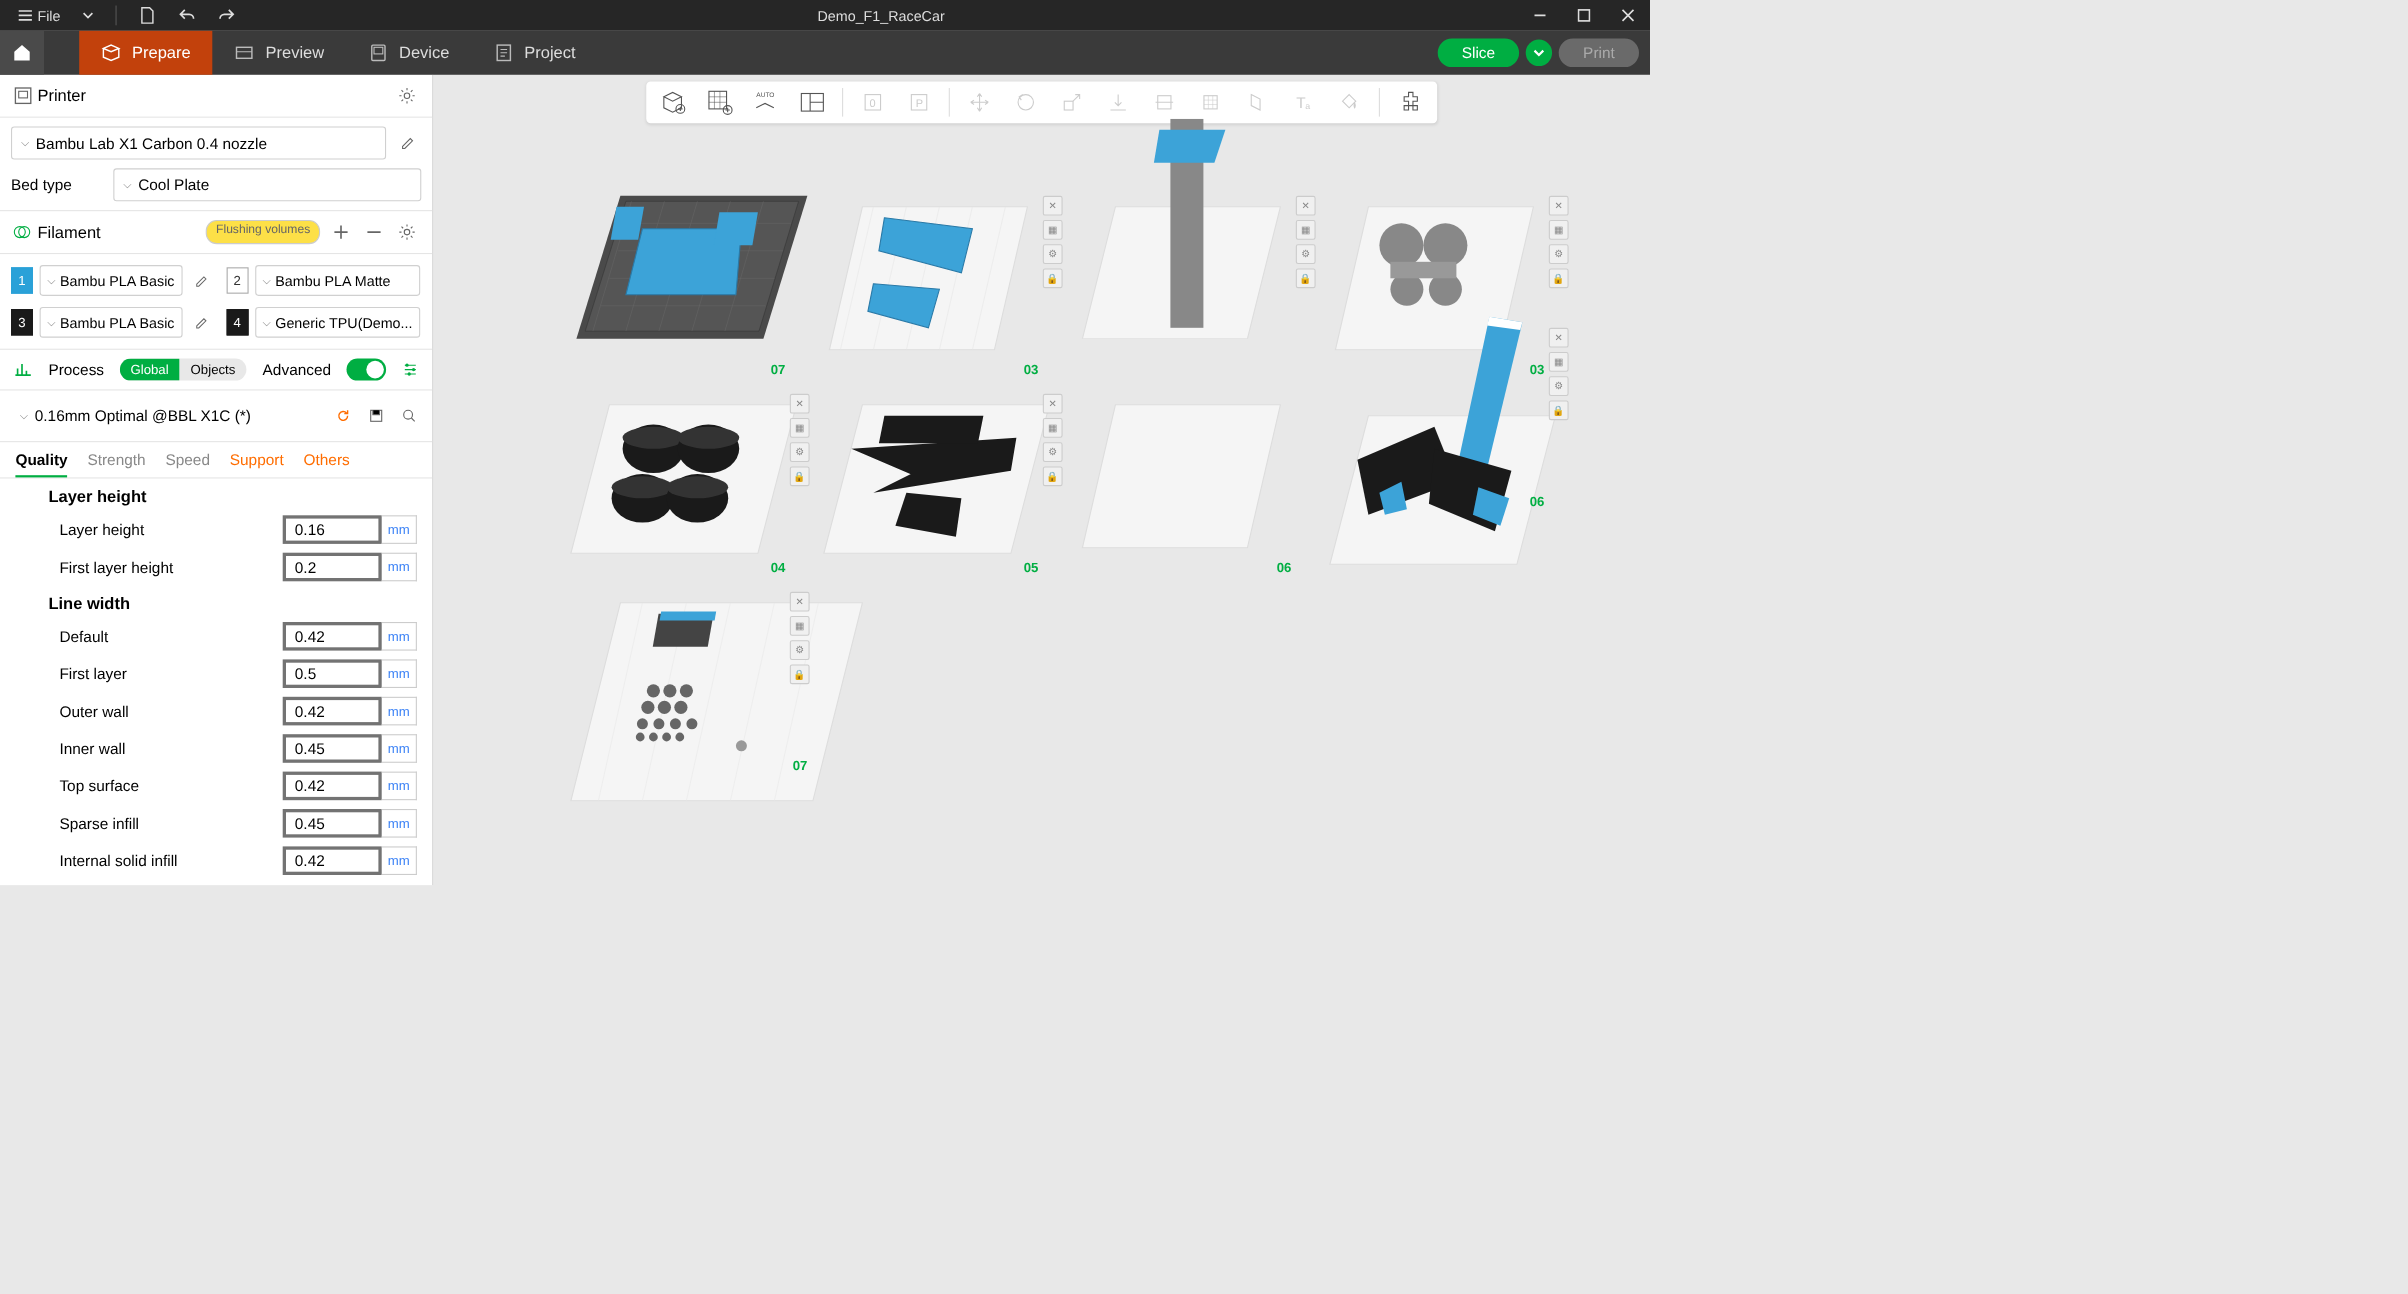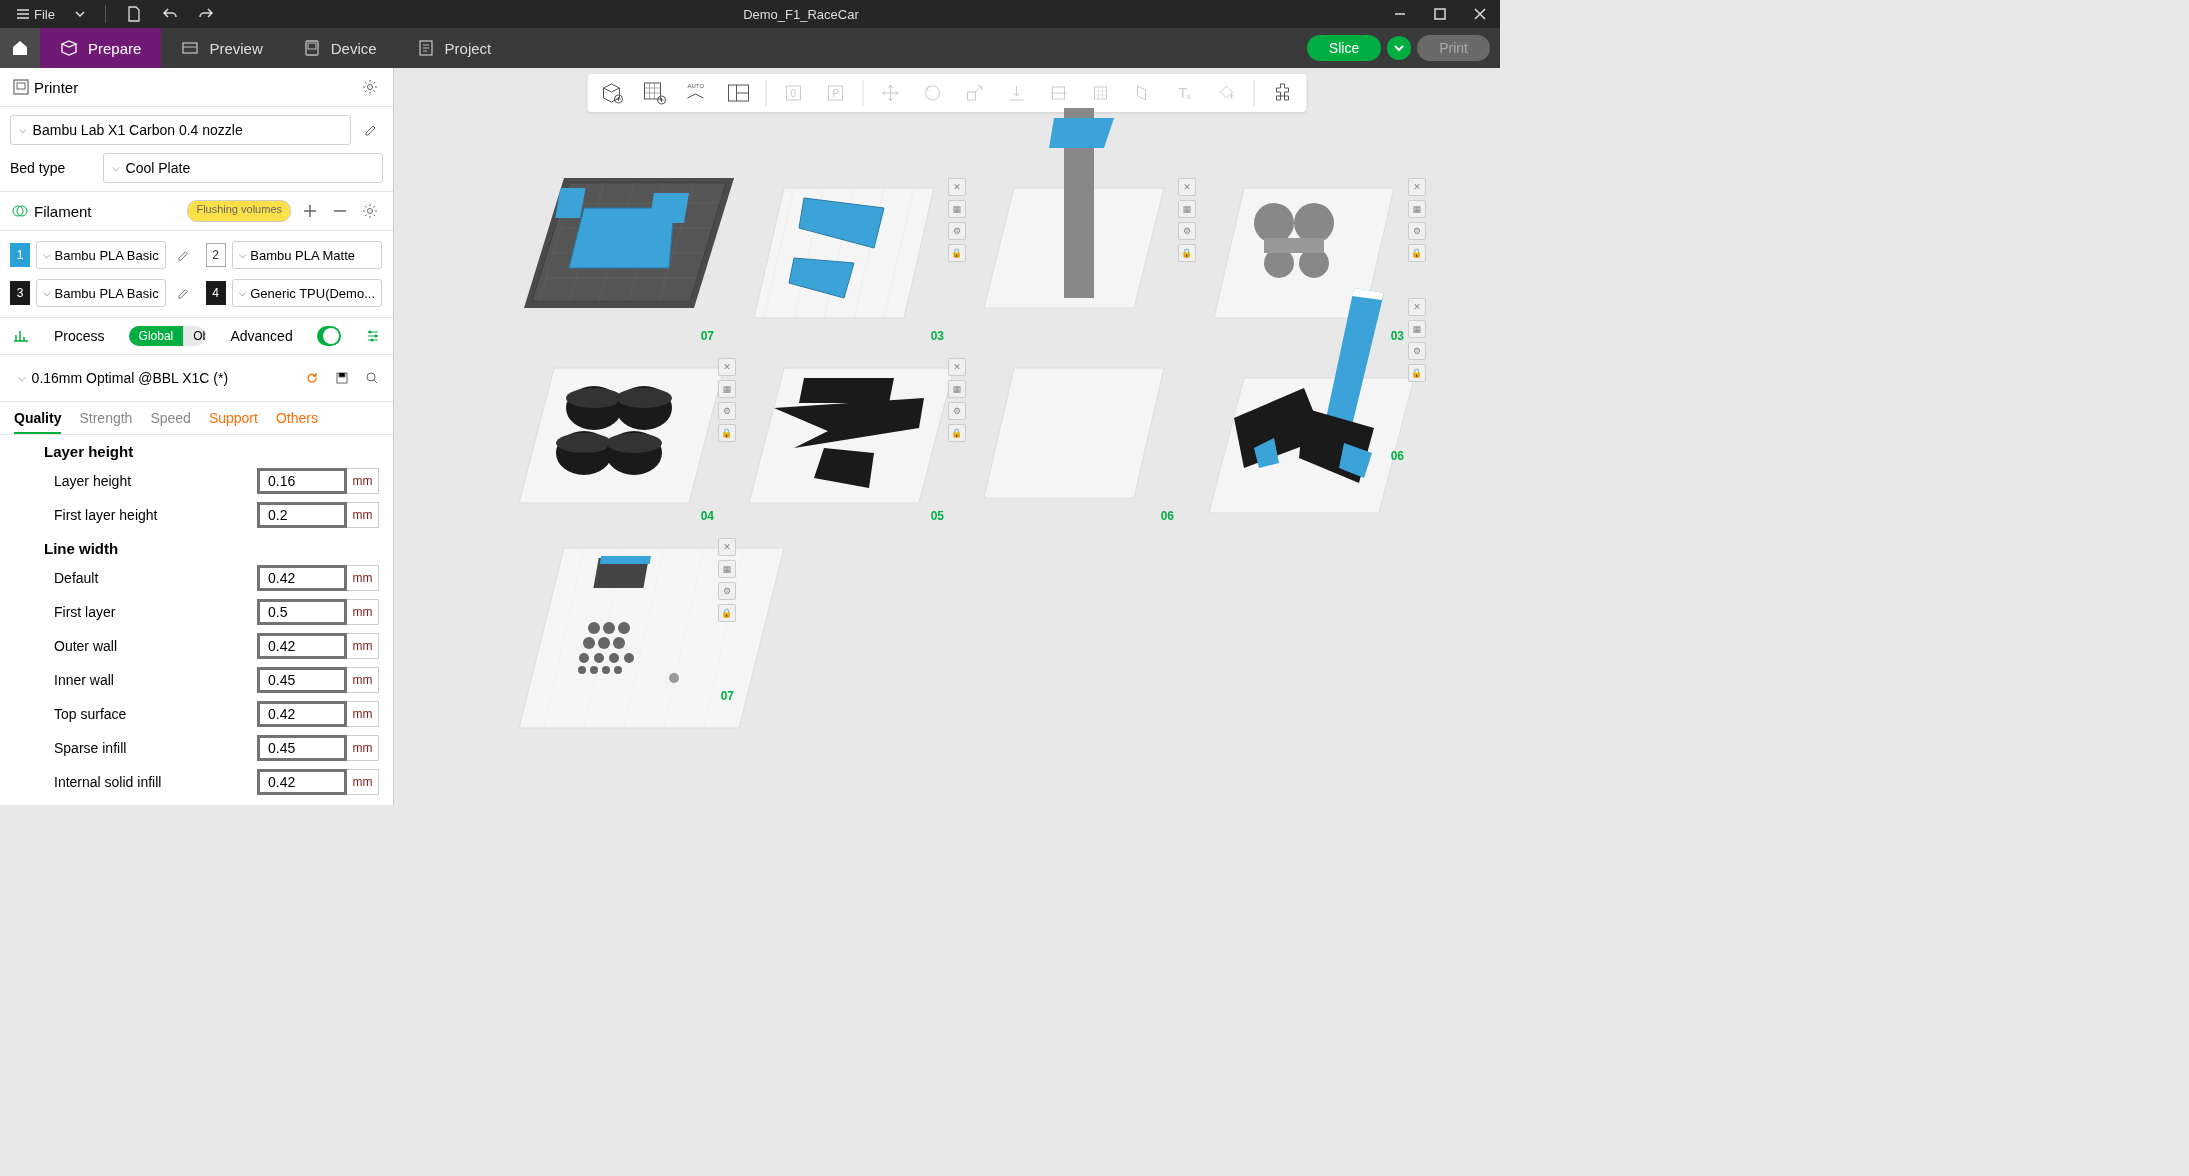--- a/index.html
+++ b/index.html
@@ -11,21 +11,21 @@
 .titlebar .menu-btn { display: flex; align-items: center; gap: 4px; padding: 4px 8px; color: #ddd; cursor: pointer; }
 .titlebar .sep { width: 1px; height: 18px; background: #555; margin: 0 8px; }
 .titlebar .title { flex: 1; text-align: center; }
 .titlebar .win-controls { display: flex; }
 .titlebar .win-btn { width: 40px; height: 28px; display: flex; align-items: center; justify-content: center; cursor: pointer; }
 
 
 .tabbar { height: 40px; background: #3a3a3a; display: flex; align-items: stretch; }
 .tabbar .home-btn { width: 40px; display: flex; align-items: center; justify-content: center; background: #4a4a4a; cursor: pointer; }
 .tabbar .tab { display: flex; align-items: center; gap: 10px; padding: 0 20px; color: #ddd; font-size: 15px; cursor: pointer; }
-.tabbar .tab.active { background: #701a75; color: #fff; }
+.tabbar .tab.active { background: #c2410c; color: #fff; margin-left: 32px; }
 .tabbar .right-actions { margin-left: auto; display: flex; align-items: center; gap: 6px; padding-right: 10px; }
 .slice-btn { background: #00ae42; color: #fff; border: none; border-radius: 14px; padding: 5px 22px; font-size: 14px; font-weight: 500; cursor: pointer; }
 .dropdown-green { background: #00ae42; border-radius: 50%; width: 24px; height: 24px; display: flex; align-items: center; justify-content: center; cursor: pointer; }
 .print-btn { background: #6a6a6a; color: #aaa; border: none; border-radius: 14px; padding: 5px 22px; font-size: 14px; cursor: pointer; }
 
 
 .main { flex: 1; display: flex; overflow: hidden; }
 .sidebar { width: 394px; background: #fff; border-right: 1px solid #ccc; display: flex; flex-direction: column; overflow: hidden; }
 .viewport { flex: 1; background: #e8e8e8; position: relative; }
 
@@ -46,21 +46,21 @@
 
 
 .filament-grid { display: grid; grid-template-columns: 1fr 1fr; gap: 10px; padding: 10px; border-bottom: 1px solid #e5e5e5; }
 .filament-row { display: flex; align-items: center; gap: 6px; }
 .filament-swatch { width: 20px; height: 24px; display: flex; align-items: center; justify-content: center; font-size: 12px; color: #fff; border: 1px solid #888; }
 .filament-select { flex: 1; border: 1px solid #d0d0d0; border-radius: 3px; height: 28px; display: flex; align-items: center; padding: 0 6px; font-size: 13px; cursor: pointer; overflow: hidden; white-space: nowrap; }
 .filament-select .chev { color: #888; margin-right: 4px; font-size: 10px; }
 .pill-btn { font-size: 11px; border: 1px solid #ccc; background: #fde047; border-radius: 10px; padding: 2px 8px; color: #666; cursor: pointer; }
 
 
-.process-header { display: flex; align-items: center; padding: 8px 12px; border-bottom: 1px solid #e5e5e5; font-size: 14px; gap: 24px; }
+.process-header { display: flex; align-items: center; padding: 8px 12px; border-bottom: 1px solid #e5e5e5; font-size: 14px; gap: 14px; }
 .pill-toggle { display: flex; background: #e8e8e8; border-radius: 12px; overflow: hidden; font-size: 12px; }
 .pill-toggle span { padding: 3px 10px; cursor: pointer; }
 .pill-toggle span.active { background: #00ae42; color: #fff; }
 .toggle-switch { width: 36px; height: 20px; background: #00ae42; border-radius: 10px; position: relative; cursor: pointer; }
 .toggle-switch::after { content: ''; position: absolute; right: 2px; top: 2px; width: 16px; height: 16px; background: #fff; border-radius: 50%; }
 .adv-label { margin-left: auto; font-size: 14px; }
 .tune-icon { color: #00ae42; cursor: pointer; }
 
 .preset-row { padding: 8px 10px; display: flex; align-items: center; border-bottom: 1px solid #e5e5e5; }
 .preset-actions { display: flex; gap: 8px; margin-left: 6px; }
@@ -72,21 +72,21 @@
 .setting-tabs .stab.highlight { color: #ff6d00; }
 
 
 .settings-scroll { flex: 1; overflow-y: auto; padding-bottom: 10px; margin-left: 40px; }
 .settings-scroll::-webkit-scrollbar { width: 14px; }
 .settings-scroll::-webkit-scrollbar-thumb { background: #c0c0c0; border-radius: 8px; border: 3px solid #fff; }
 .group-title { font-weight: 600; font-size: 15px; padding: 8px 10px 4px 4px; }
 .setting-row { display: flex; align-items: center; padding: 4px 14px; font-size: 14px; }
 .setting-row .slabel { flex: 1; }
 .setting-input { width: 90px; height: 26px; border: 3px solid #737373; padding: 0 8px; font-size: 14px; }
-.setting-unit { width: 32px; text-align: right; color: #7f1d1d; font-size: 12px; border: 1px solid #ccc; border-left: none; height: 26px; display: flex; align-items: center; justify-content: center; }
+.setting-unit { width: 32px; text-align: right; color: #3b82f6; font-size: 12px; border: 1px solid #ccc; border-left: none; height: 26px; display: flex; align-items: center; justify-content: center; }
 .checkbox { width: 16px; height: 16px; border: 1px solid #999; cursor: pointer; }
 
 
 .vp-toolbar { position: absolute; top: 6px; left: 50%; transform: translateX(-50%); background: #fff; border-radius: 4px; display: flex; align-items: center; padding: 4px 10px; gap: 12px; box-shadow: 0 1px 3px rgba(0,0,0,0.1); }
 .vp-tool { width: 30px; height: 30px; display: flex; align-items: center; justify-content: center; cursor: pointer; color: #555; }
 .vp-tool.disabled { color: #ccc; }
 .vp-divider { width: 1px; height: 26px; background: #ddd; }
 .plate { width: 200px; height: 170px; position: relative; }
 .plate-label { position: absolute; bottom: -5px; right: 0; font-size: 12px; color: #00ae42; font-weight: 600; }
 .plate-icons { position: absolute; right: -22px; top: 10px; display: flex; flex-direction: column; gap: 4px; }

